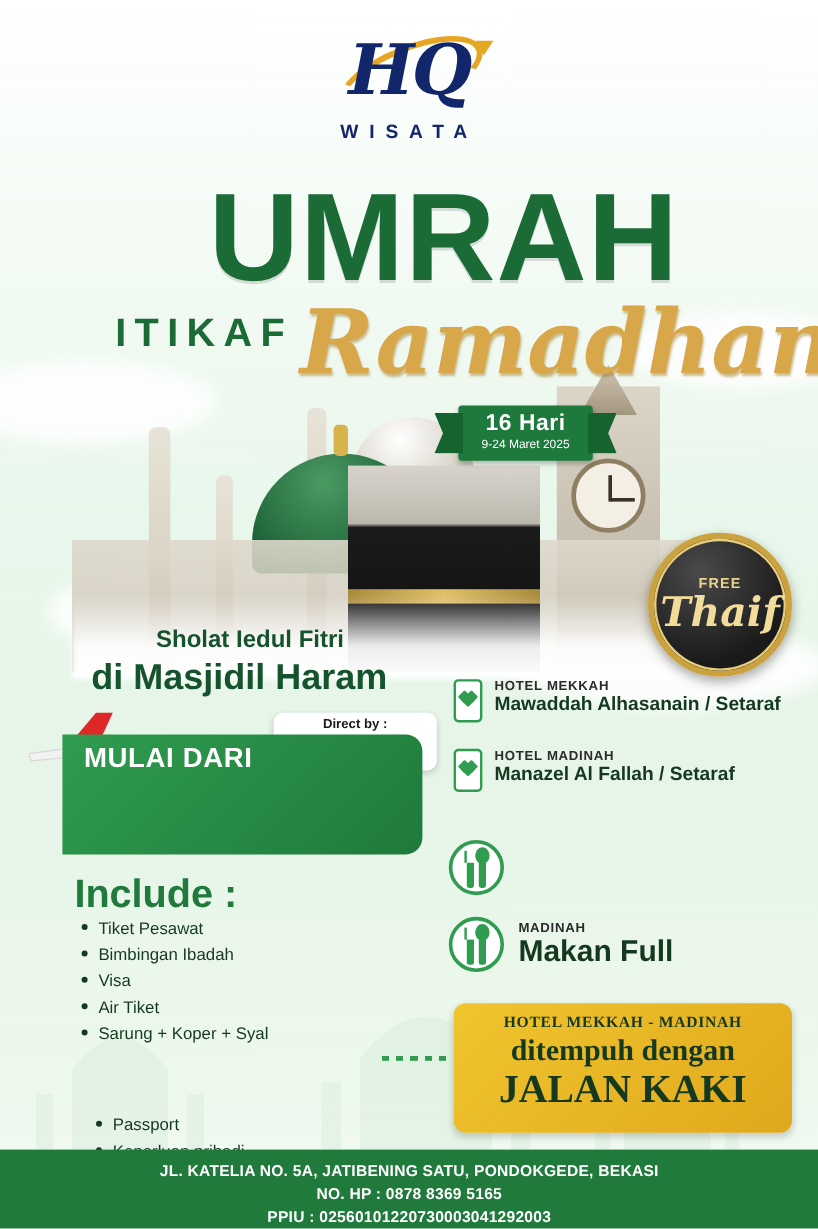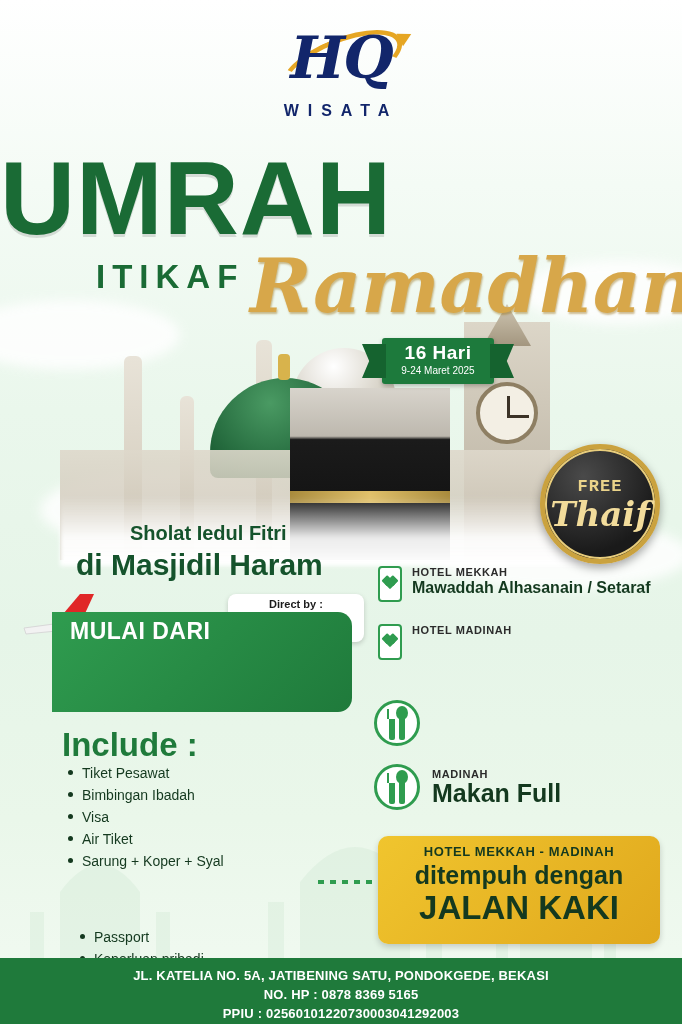--- a/index.html
+++ b/index.html
@@ -51,21 +51,21 @@
     transform: rotate(-28deg);
   }
   .logo-wisata {
     margin-top: -4px;
     font-size: 16px; letter-spacing: 9px; font-weight: bold; color: #12266b;
     font-family: "Liberation Sans", sans-serif;
   }
 
   
   .title-umrah {
-    position: absolute; top: 148px; left: 0; width: 566px; text-align: left;
+    position: absolute; top: 148px; left: 0; width: 566px; text-align: right;
     font-family: "Liberation Sans", sans-serif;
     font-size: 104px; font-weight: bold; line-height: 100px;
     color: #1a6b35; letter-spacing: 1px;
     text-shadow: 0 3px 0 rgba(0,0,0,.12);
   }
   .title-itikaf {
     position: absolute; top: 258px; left: 96px;
     font-size: 33px; font-weight: bold; letter-spacing: 7px; color: #1a6b35;
   }
   .title-ramadhan {
@@ -151,21 +151,21 @@
   
   .thaif {
     position: absolute; top: 444px; right: 22px; width: 120px; height: 120px;
     border-radius: 50%;
     background: radial-gradient(circle at 35% 25%, #4a4a4a, #1a1a1a 70%);
     border: 5px solid #caa23f;
     box-shadow: 0 0 0 2px #e8cd7c inset, 0 4px 10px rgba(0,0,0,.35);
     display: flex; flex-direction: column; align-items: center; justify-content: center;
   }
   .thaif-free {
-    color: #ead38a; font-size: 17px; font-weight: bold; letter-spacing: 1px; font-family: Liberation Mono, monospace;
+    color: #ead38a; font-size: 12px; font-weight: bold; letter-spacing: 1px;
   }
   .thaif-name {
     font-family: "DejaVu Serif", serif; font-style: italic; font-weight: bold;
     font-size: 34px; color: #f2dc9b; line-height: 36px;
   }
 
   
   .sholat1 {
     position: absolute; top: 522px; left: 130px;
     font-size: 20px; font-weight: bold; color: #15532c;
@@ -263,20 +263,21 @@
   }
   .meal-city { font-size: 11px; font-weight: bold; color: #2b2b2b; letter-spacing: .6px; }
   .meal-text { font-size: 25px; font-weight: bold; color: #14391f; line-height: 27px; }
 
   
   .walk-panel {
     position: absolute; top: 836px; left: 378px; width: 282px; height: 108px;
     background: linear-gradient(135deg,#f0c52e,#e0a81d);
     border-radius: 10px; text-align: center; color: #14391f; padding-top: 8px;
     box-shadow: 0 3px 6px rgba(0,0,0,.18);
+    font-family: Liberation Serif, serif;
   }
   .walk-head { font-size: 13px; font-weight: bold; letter-spacing: .6px; }
   .walk-sub { font-size: 25px; font-weight: bold; margin-top: 2px; }
   .walk-big { font-size: 33px; font-weight: bold; line-height: 36px; }
   .dots {
     position: absolute; top: 880px; left: 318px; width: 54px; height: 4px;
     background: repeating-linear-gradient(90deg,#2f9c4f 0 6px, transparent 6px 12px);
   }
 
   
@@ -394,20 +395,21 @@
     <div class="hotel-icon"></div>
     <div>
       <div class="hotel-kind">HOTEL MEKKAH</div>
       <div class="hotel-name">Mawaddah Alhasanain / Setaraf</div>
     </div>
   </div>
   <div class="hotel hotel-2">
     <div class="hotel-icon"></div>
     <div>
       <div class="hotel-kind">HOTEL MADINAH</div>
+      <div class="hotel-name">Manazel Al Fallah / Setaraf</div>
     </div>
   </div>
 
   <div class="meal meal-1">
     <div class="meal-icon">
       <span class="fork"></span>
       <span class="spoon"></span>
     </div>
   </div>
   <div class="meal meal-2">

